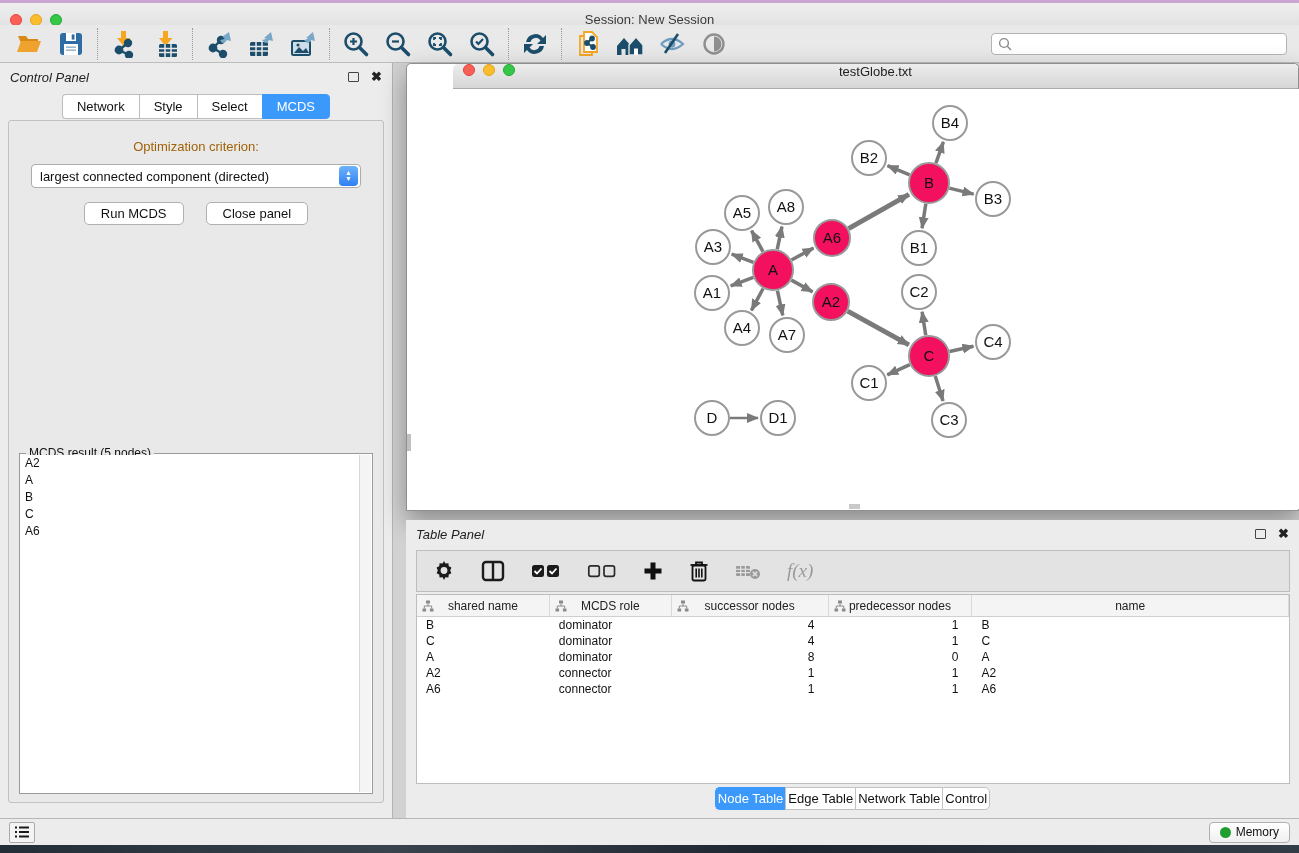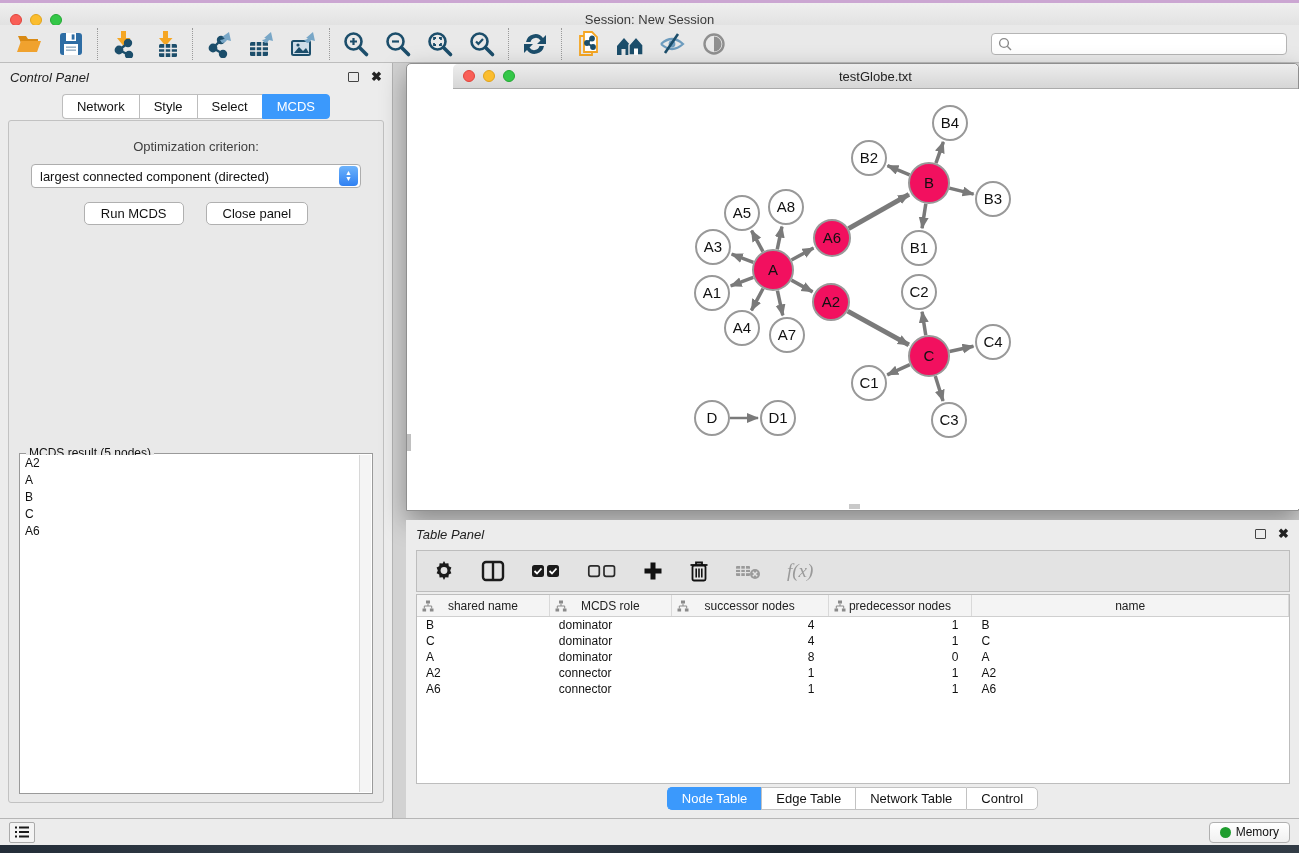--- a/index.html
+++ b/index.html
@@ -39,21 +39,21 @@
 
   .cp-tabs { position:absolute; left:0; top:31px; width:100%; display:flex; justify-content:center; }
   .cp-tab { font-size:13px; color:#111; background:#fff; border:1px solid #bdbdbd; border-right:none;
     padding:4px 14px; }
   .cp-tab:first-child { border-radius:4px 0 0 4px; }
   .cp-tab:last-child { border-right:1px solid #bdbdbd; border-radius:0 4px 4px 0; }
   .cp-tab.active { background:#3b99fc; color:#fff; border-color:#3b99fc; }
 
   .cp-content { position:absolute; left:8px; right:8px; top:57px; height:683px;
     background:#e9e9e9; border:1px solid #c2c2c2; border-radius:3px; }
-  .opt-label { text-align:center; font-size:13px; color:#404040; margin-top:18px; }
+  .opt-label { text-align:center; font-size:13px; color:#a16207; margin-top:18px; }
   .select-box { margin:10px auto 0; width:330px; height:24px; background:#fff; border:1px solid #adadad;
     border-radius:4px; display:flex; align-items:center; position:relative; }
   .select-box .sel-text { flex:1; font-size:13px; padding-left:8px; color:#111; white-space:nowrap; }
   .sel-stepper { width:19px; height:20px; margin-right:2px; border-radius:4px;
     background:linear-gradient(#6db3fb,#2f80f2); display:flex; flex-direction:column; align-items:center; justify-content:center; }
   .sel-stepper span { color:#fff; font-size:7px; line-height:6px; }
   .cp-buttons { display:flex; justify-content:center; gap:22px; margin-top:14px; }
   .cp-btn { font-size:13px; font-family:"Liberation Sans",sans-serif; color:#111; background:#fff;
     border:1px solid #b0b0b0; border-radius:5px; padding:3px 16px; }
 
@@ -62,21 +62,21 @@
   .result-legend { position:absolute; top:-8px; left:6px; background:#e9e9e9; font-size:12px; color:#111; padding:0 3px; }
   .result-list { position:absolute; inset:1px 13px 1px 1px; background:#fff; overflow:hidden; font-size:12px; }
   .result-item { padding:1px 4px; color:#111; line-height:15px; }
   .result-scroll { position:absolute; top:1px; bottom:1px; right:1px; width:12px; background:#f4f4f4; border-left:1px solid #d8d8d8; }
 
   
   .net-window { position:absolute; left:406px; top:63px; width:893px; height:448px;
     background:#fff; border:1px solid #8f8f8f; border-radius:5px 5px 0 0;
     box-shadow:0 10px 26px rgba(0,0,0,.35); }
   .net-titlebar { height:25px; background:linear-gradient(#ededed,#d6d6d6); border-bottom:1px solid #ababab;
-    border-radius:5px 5px 0 0; display:flex; align-items:center; position:relative;margin-left:46px; }
+    border-radius:5px 5px 0 0; display:flex; align-items:flex-start; position:relative;margin-left:46px; }
   .net-title { position:absolute; left:0; right:0; text-align:center; font-size:13px; color:#222; }
   .net-canvas { position:relative; width:935px; height:420px; background:#fff; overflow:hidden; }
   .v-thumb { position:absolute; left:0; top:345px; width:4px; height:17px; background:#c0c0c0; }
   .h-thumb { position:absolute; left:442px; bottom:0; width:11px; height:5px; background:#c9c9c9; }
   .resize-grip { position:absolute; right:1px; bottom:1px; width:14px; height:14px;
     background:repeating-linear-gradient(135deg, transparent 0 3px, #b5b5b5 3px 4px); }
 
   .graph-label { font-size:15px; fill:#111; }
 
   
@@ -90,21 +90,21 @@
   .tbl-header { display:flex; height:22px; background:#f4f4f4; border-bottom:1px solid #cfcfcf; }
   .th { display:flex; align-items:center; justify-content:center; position:relative; font-size:12px; color:#222;
     border-right:1px solid #d9d9d9; }
   .th .col-icon { position:absolute; left:5px; top:5px; }
   .tr { display:flex; height:16px; }
   .td { font-size:12px; color:#111; line-height:16px; white-space:nowrap; overflow:hidden; }
   .td.left { text-align:left; padding-left:9px; }
   .td.right { text-align:right; padding-right:14px; }
 
   .tp-tabs { position:absolute; left:0; right:0; bottom:8px; display:flex; justify-content:center; }
-  .bt-tab { font-size:13px; color:#111; background:#fff; border:1px solid #c2c2c2; border-right:none; padding:3px 14px; }
+  .bt-tab { font-size:13px; color:#111; background:#fff; border:1px solid #c2c2c2; border-right:none; padding:3px 2px; }
   .bt-tab:first-child { border-radius:5px 0 0 5px; }
   .bt-tab:last-child { border-right:1px solid #c2c2c2; border-radius:0 5px 5px 0; }
   .bt-tab.active { background:#3b99fc; color:#fff; border-color:#3b99fc; }
 
   
   .status-bar { position:absolute; left:0; top:818px; width:100%; height:27px; background:#ececec;
     border-top:1px solid #b6b6b6; display:flex; align-items:center; padding:0 9px; }
   .list-btn { width:26px; height:21px; border:1px solid #aaa; background:#f4f4f4; border-radius:2px;
     display:flex; align-items:center; justify-content:center; }
   .memory-btn { margin-left:auto; height:21px; border:1px solid #b0b0b0; border-radius:4px;

